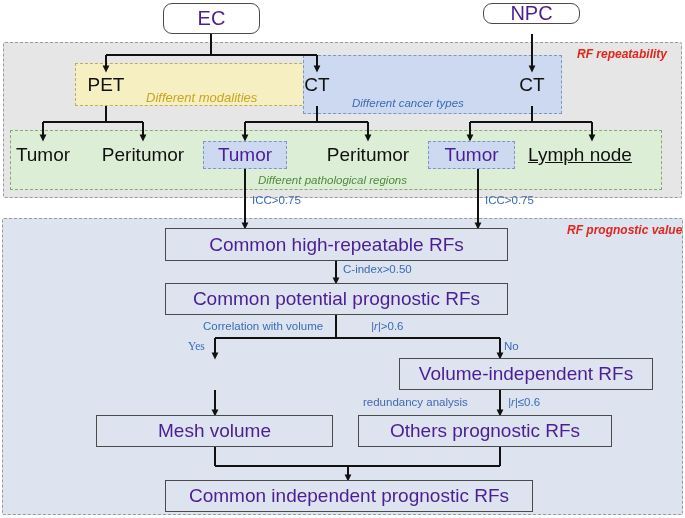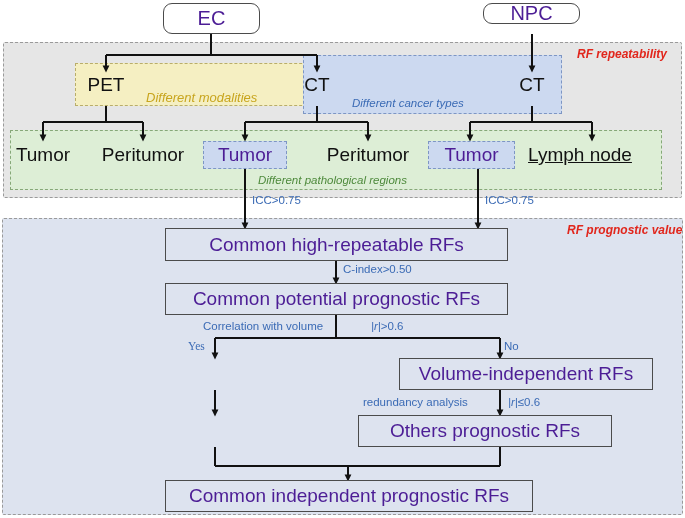--- a/index.html
+++ b/index.html
@@ -116,20 +116,21 @@
   <div class="node tumorbox" style="left:203px;top:141px;width:84px;height:28px;">Tumor</div>
   <div class="node plain" style="left:308px;top:140px;width:120px;height:30px;">Peritumor</div>
   <div class="node tumorbox" style="left:428px;top:141px;width:87px;height:28px;">Tumor</div>
   <div class="node plain" style="left:510px;top:140px;width:140px;height:30px;text-decoration:underline;">Lymph node</div>
 
   <div class="node rect" style="left:165px;top:228px;width:343px;height:33px;">Common high-repeatable RFs</div>
   <div class="node rect" style="left:165px;top:283px;width:343px;height:32px;">Common potential prognostic RFs</div>
 
   <div class="node rect" style="left:358px;top:358px;width:254px;height:32px;margin-left:41px;">Volume-independent RFs</div>
 
+  <div class="node rect" style="left:96px;top:415px;width:237px;height:32px;">Mesh volume</div>
   <div class="node rect" style="left:358px;top:415px;width:254px;height:32px;">Others prognostic RFs</div>
 
   <div class="node rect" style="left:165px;top:480px;width:368px;height:32px;">Common independent prognostic RFs</div>
 
   <div class="elabel" style="left:252px;top:194px;">ICC&gt;0.75</div>
   <div class="elabel" style="left:485px;top:194px;">ICC&gt;0.75</div>
   <div class="elabel" style="left:343px;top:263px;">C-index&gt;0.50</div>
   <div class="elabel" style="left:203px;top:320px;">Correlation with volume</div>
   <div class="elabel" style="left:343px;top:320px;margin-left:28px;"><i>|r|</i>&gt;0.6</div>
   <div class="elabel" style="left:188px;top:340px;font-family:Liberation Serif, serif;">Yes</div>

